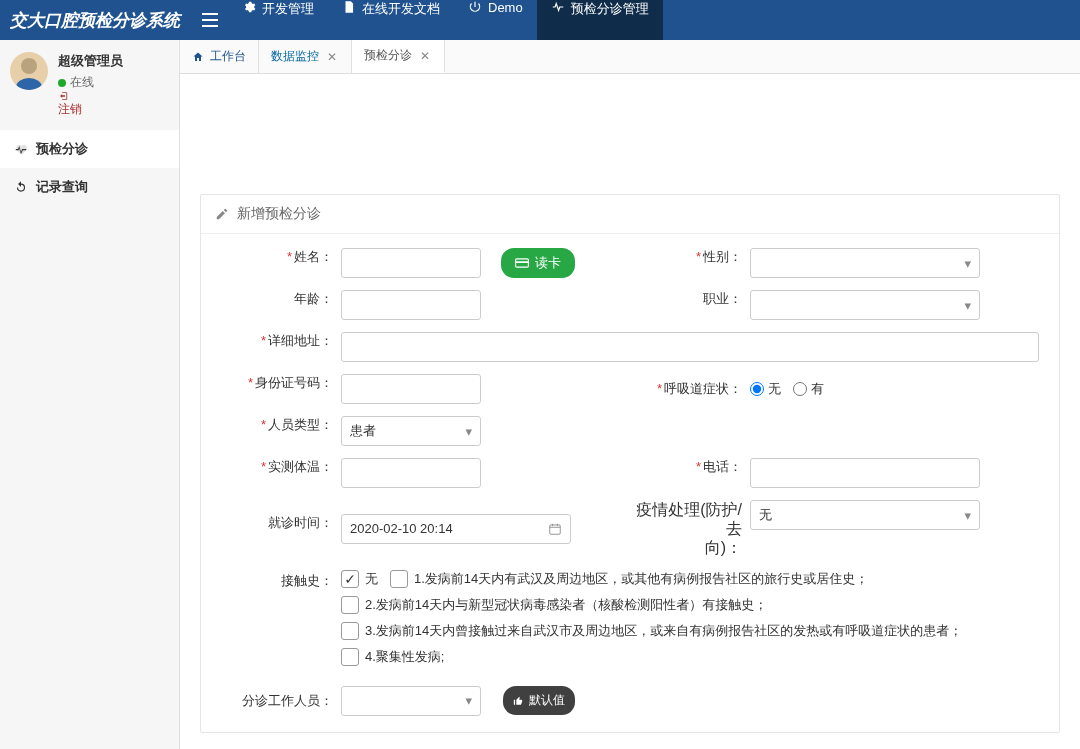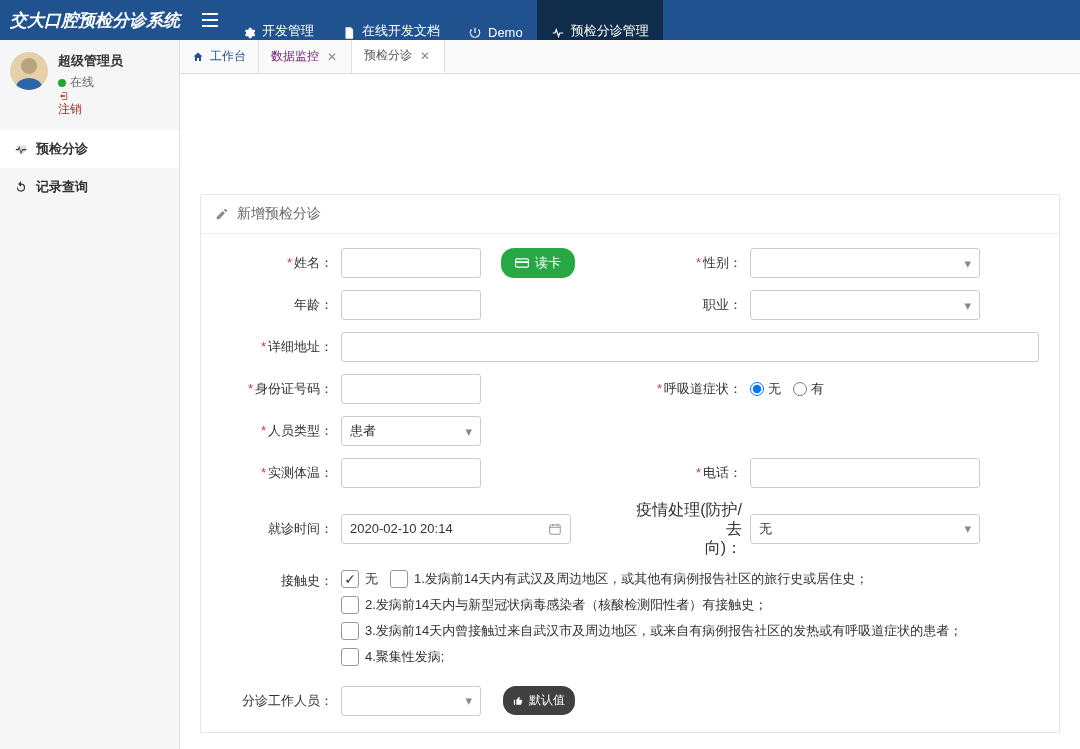--- a/index.html
+++ b/index.html
@@ -1,21 +1,21 @@
 <!DOCTYPE html>
 <html><head>
 <meta charset="utf-8">
 <style>
 * { box-sizing: border-box; margin: 0; padding: 0; }
 body { font-family: "Microsoft YaHei", Arial, sans-serif; font-size: 13px; color: #333; background: #fff; width: 1080px; height: 749px; overflow: hidden; }
 
 .topbar { height: 40px; background: #1f528f; display: flex; align-items: center; color: #fff; padding: 0 10px; }
 .topbar .brand { font-size: 17px; font-weight: bold; margin-right: 12px; white-space: nowrap; font-style: italic; }
 .topbar .menu-toggle { padding: 0 10px; color: #fff; display: flex; align-items: center; cursor: pointer; }
-.topbar .nav-item { padding: 0 14px; height: 100%; display: flex; align-items: flex-end; gap: 6px; cursor: pointer; font-size: 13px; }
+.topbar .nav-item { padding: 0 14px; height: 100%; display: flex; align-items: flex-start; gap: 6px; cursor: pointer; font-size: 13px; }
 .topbar .nav-item.active { background: #0f2d4a; }
 
 .layout { display: flex; height: calc(749px - 40px); }
 .sidebar { width: 180px; background: #f6f6f6; border-right: 1px solid #e0e0e0; }
 .userbox { display: flex; gap: 10px; padding: 12px 10px; }
 .avatar { width: 38px; height: 38px; border-radius: 50%; background: #e7cfa9; position: relative; overflow: hidden; }
 .avatar::before { content:""; position:absolute; top:6px; left:11px; width:16px; height:16px; border-radius:50%; background:#b8a37e; }
 .avatar::after { content:""; position:absolute; bottom:-6px; left:6px; width:26px; height:18px; border-radius:50% 50% 0 0; background:#2c66a8; }
 .userinfo .uname { font-weight: bold; font-size: 13px; }
 .statusline { font-size: 12px; color:#666; margin-top:4px; }
@@ -32,21 +32,21 @@
 .tab .close { color:#888; font-size:12px; padding:0 2px; }
 .tab.home { color:#1f528f; }
 .tab.active { background:#fff; border-bottom:2px solid #fff; color:#555;}
 .tab .dot { color:#1f528f;}
 
 .content { flex:1; overflow:auto; padding:0 10px; }
 .panel { border:1px solid #e5e5e5; border-radius:2px; margin: 120px 10px 14px 10px; background:#fff; }
 .panel-head { padding:10px 14px; color:#666; font-size:14px; display:flex; align-items:center; gap:8px; border-bottom:1px solid #eee;}
 .form { padding: 14px 20px 4px 20px; }
 .row { display:flex; margin-bottom: 12px; align-items:center; }
-.col { display:flex; align-items:center; }
+.col { display:flex; }
 .col-left { flex: 0 0 50%; }
 .col-right { flex: 0 0 50%; }
 .label { width: 120px; text-align:right; padding-right: 8px; color:#333; font-size:13px; }
 .req { color:#d33; margin-right:2px;}
 .input, .select { height:30px; border:1px solid #ccc; border-radius:3px; padding:0 8px; font-size:13px; background:#fff; }
 .input { width: 140px; }
 .input.mid { width: 230px; }
 .select { width: 140px; position:relative; display:inline-flex; align-items:center; }
 .select.mid { width: 230px; }
 .select .caret { margin-left:auto; color:#888; }
@@ -134,21 +134,21 @@
 
   <div class="main">
     <div class="tabbar">
       <div class="tab home">
         <svg width="12" height="12" viewBox="0 0 24 24">
             <path fill="#1f528f" d="M12 3l9 8h-3v9h-4v-6h-4v6H6v-9H3z"></path>
           </svg>
         <span>工作台</span>
       </div>
       <div class="tab">
-        <span class="dot" style="color:#701a75">数据监控</span>
+        <span class="dot" style="color:#0369a1">数据监控</span>
         <span class="close">✕</span>
       </div>
       <div class="tab active">
         <span>预检分诊</span>
         <span class="close">✕</span>
       </div>
     </div>
 
     <div class="content">
       <div class="panel">

